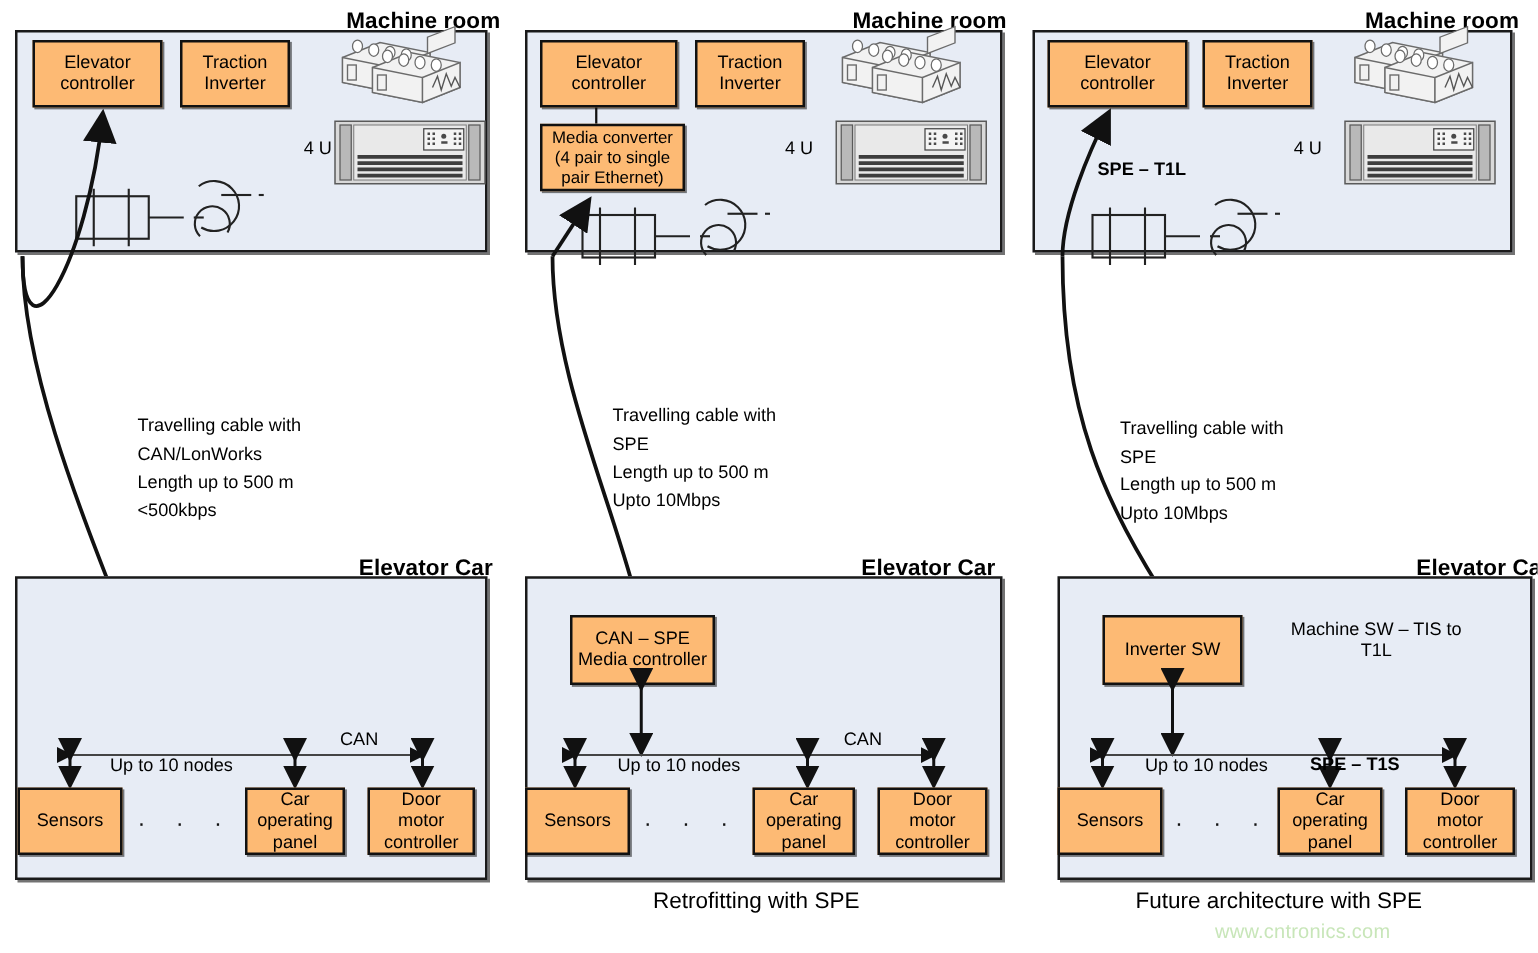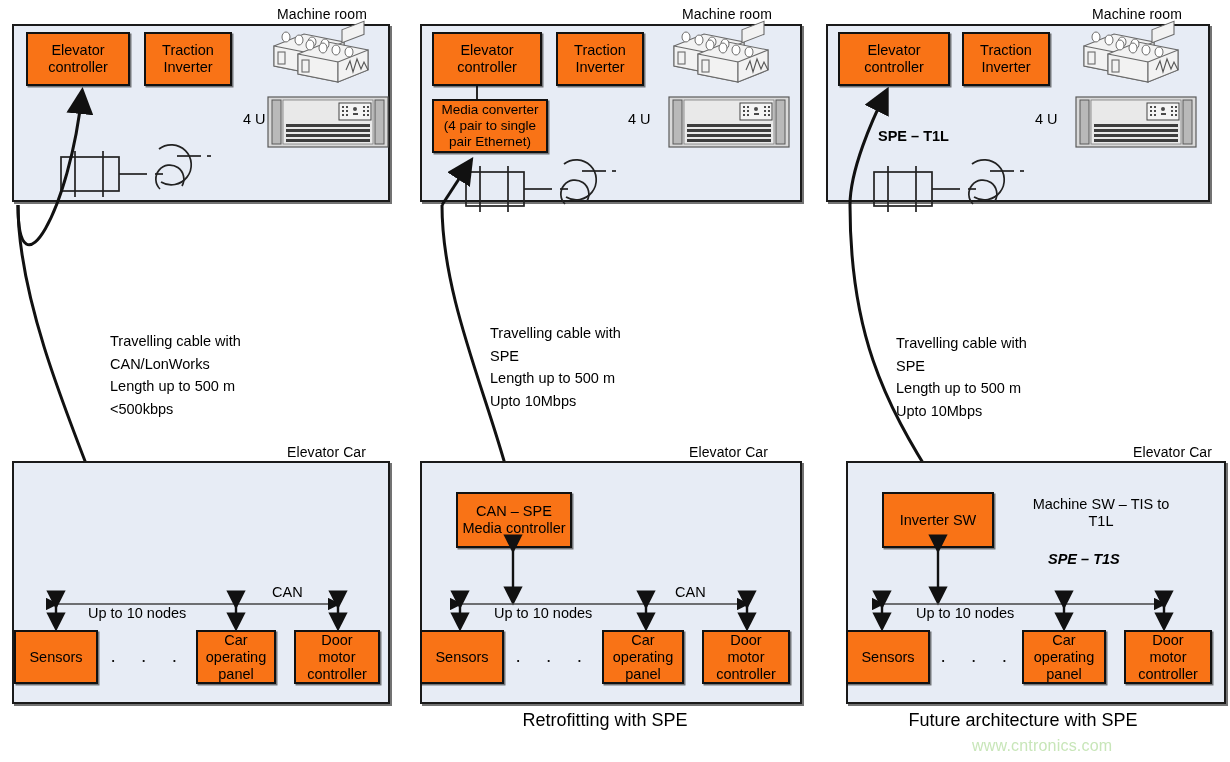--- a/index.html
+++ b/index.html
@@ -7,31 +7,31 @@
     width:1230px;height:762px;position:relative;overflow:hidden;
     font-family:"Liberation Sans","DejaVu Sans",sans-serif;
     color:#000;
   }
   .panel{position:absolute;top:0;width:410px;height:762px;}
   #panel-1{left:0;}
   #panel-2{left:410px;}
   #panel-3{left:820px;}
 
   .room-title{
-    position:absolute;font-size:14px;font-weight:normal;white-space:nowrap;
+    position:absolute;font-size:18px;font-weight:bold;white-space:nowrap;
     letter-spacing:.1px;
     padding-left:17px;
   }
   .room-box{
     position:absolute;background:#e7ecf5;
     border:2px solid #1a1a1a;box-sizing:border-box;
     box-shadow:2px 2px 0 rgba(0,0,0,.55);
   }
   .node-box{
-    position:absolute;background:#f97316;border:2px solid #111;
+    position:absolute;background:#fdba74;border:2px solid #111;
     box-sizing:border-box;display:flex;align-items:center;justify-content:center;
     text-align:center;font-size:14.5px;line-height:17px;
     box-shadow:1.5px 1.5px 0 rgba(0,0,0,.5);
   }
   .plain-label{position:absolute;font-size:14.5px;line-height:17px;white-space:pre-line;}
   .bold-label{position:absolute;font-size:14.5px;line-height:17px;font-weight:bold;white-space:nowrap;}
   .cable-text{position:absolute;font-size:14.5px;line-height:22.5px;white-space:pre-line;}
   .caption{
     position:absolute;font-size:18px;white-space:nowrap;text-align:center;
   }
@@ -458,21 +458,21 @@
         <path d="M0,0 L8,4 L0,8 z" fill="#111"></path>
       </marker>
     </defs>
     <line x1="118" y1="550" x2="118" y2="602" stroke="#111" stroke-width="2.4" marker-start="url(#m3)" marker-end="url(#m3)"></line>
     <line x1="62" y1="604" x2="344" y2="604" stroke="#444" stroke-width="1.6" marker-start="url(#m3)" marker-end="url(#m3)"></line>
     <line x1="62" y1="606" x2="62" y2="628" stroke="#111" stroke-width="2.4" marker-start="url(#m3)" marker-end="url(#m3)"></line>
     <line x1="244" y1="606" x2="244" y2="628" stroke="#111" stroke-width="2.4" marker-start="url(#m3)" marker-end="url(#m3)"></line>
     <line x1="344" y1="606" x2="344" y2="628" stroke="#111" stroke-width="2.4" marker-start="url(#m3)" marker-end="url(#m3)"></line>
   </svg>
 
-  <div class="bold-label" style="left:228px;top:551px;font-style:italic;">SPE – T1S</div>
+  <div class="bold-label" style="left:228px;top:604px;">SPE – T1S</div>
   <div class="plain-label" style="left:96px;top:605px;">Up to 10 nodes</div>
 
   <div class="node-box" style="left:26px;top:630px;width:84px;height:54px;">
     <span style="white-space:pre-line">Sensors</span>
   </div>
   <div class="dots" style="left:120px;top:650px;">· · · · ·</div>
   <div class="node-box" style="left:202px;top:630px;width:84px;height:54px;">
     <span style="white-space:pre-line">Car
 operating
 panel</span>

